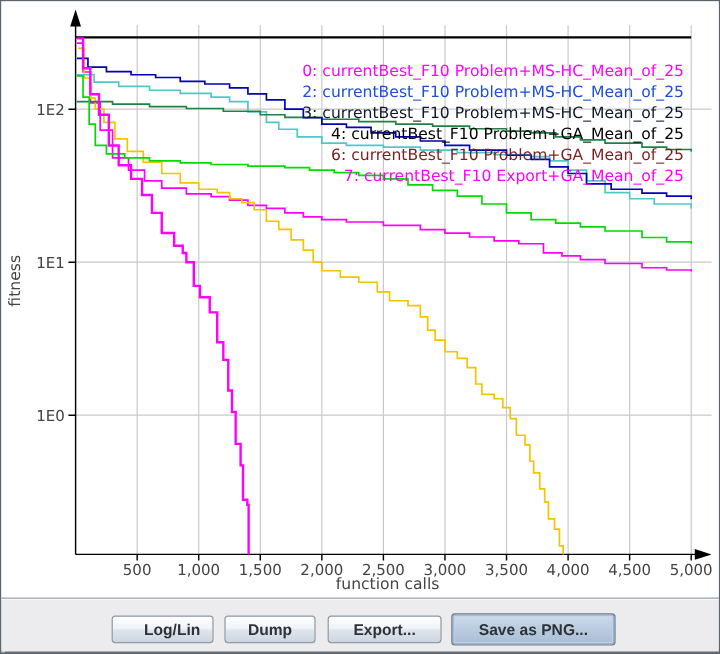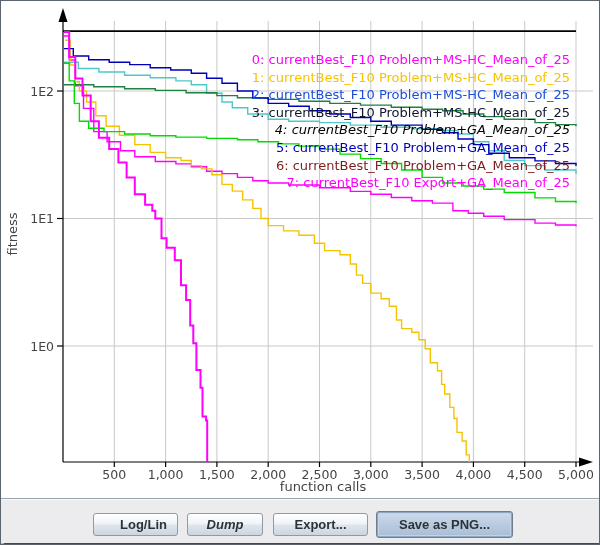--- a/index.html
+++ b/index.html
@@ -84,31 +84,29 @@
           <path d="M63.0,61.3H77.4V67.5H97.9V71.0H123.6V74.2H149.2V76.8H174.9V79.9H190.3V83.7H205.6V92.3H221.0V101.0H231.3V106.7H246.7V113.0H267.2V118.3H287.7V120.2H318.5V121.6H349.3V124.1H380.1V126.2H410.8V127.8H441.6V129.5H457.0V133.0H472.4V140.7H487.8V149.7H503.2V159.5H523.7V164.6H544.2V169.0H575.0V172.8" fill="none" stroke="#4FC7C7" stroke-width="1.4"></path>
           <path d="M63.0,83.7H92.8V85.7H123.6V87.8H154.3V89.4H185.1V91.7H215.9V94.6H236.4V96.8H267.2V98.4H298.0V100.3H328.8V102.4H359.5V104.1H390.3V106.3H421.1V108.2H441.6V109.7H462.1V113.0H482.7V115.6H503.2V118.3H534.0V121.6H554.5V123.6H575.0V125.2" fill="none" stroke="#1F8243" stroke-width="1.4"></path>
           <path d="M62.0,30.1H575.0V30.1" fill="none" stroke="#000000" stroke-width="1.8"></path>
           <path d="M63.0,47.6H72.3V55.0H87.7V58.7H108.2V61.3H128.7V63.6H149.2V66.8H169.7V69.0H190.3V72.2H205.6V77.2H221.0V82.3H236.4V90.0H251.8V97.1H267.2V102.4H287.7V105.2H308.2V109.7H328.8V113.0H349.3V116.5H369.8V120.2H390.3V124.1H421.1V128.4H441.6V131.8H457.0V138.0H472.4V143.6H487.8V152.2H508.3V156.7H534.0V159.9H554.5V162.5H575.0V165.0" fill="none" stroke="#0000B8" stroke-width="1.4"></path>
           <path d="M63.0,62.3H68.2V79.9H73.3V102.4H78.4V120.2H87.7V127.3H103.0V130.6H123.6V133.0H149.2V134.8H174.9V136.1H205.6V137.4H236.4V138.7H256.9V140.7H277.5V142.9H298.0V145.1H318.5V148.1H339.0V153.1H359.5V157.6H380.1V162.5H400.6V169.0H421.1V176.4H441.6V182.0H462.1V185.0H482.7V188.1H503.2V191.5H534.0V196.9H554.5V200.5H575.0V202.1" fill="none" stroke="#00DC00" stroke-width="1.4"></path>
           <path d="M63.0,31.0H68.2V55.9H74.3V77.6H81.5V94.6H89.7V120.2H97.9V136.7H108.2V148.1H117.4V161.5H125.6V176.4H133.8V193.2H144.1V203.8H151.3V209.8H154.3V217.5H160.5V237.2H165.6V246.7H173.8V259.3H180.0V284.2H185.1V298.9H189.2V324.4H192.3V342.3H195.4V368.9H199.5V386.8H201.5V415.5H205.1V419.6H206.2V467.2" fill="none" stroke="#FF00FF" stroke-width="2"></path>
         </g>
       </svg>
     <div class="legend" id="legend">
         <div style="color: rgb(255, 0, 255);">0: currentBest_F10 Problem+MS-HC_Mean_of_25</div>
-        <div style="color: rgb(245, 196, 0);">1: currentBest_F10 Problem+MS-HC_Mean_of_25</div>
         <div style="color: #1d4ed8;">2: currentBest_F10 Problem+MS-HC_Mean_of_25</div>
         <div style="color: #0f172a;">3: currentBest_F10 Problem+MS-HC_Mean_of_25</div>
-        <div style="color: rgb(0, 0, 0); font-style: italic;">4: currentBest_F10 Problem+GA_Mean_of_25</div>
-        <div style="color: rgb(0, 0, 184);">5: currentBest_F10 Problem+GA_Mean_of_25</div>
+        <div style="color: rgb(0, 0, 0);">4: currentBest_F10 Problem+GA_Mean_of_25</div>
         <div style="color: #7f1d1d;">6: currentBest_F10 Problem+GA_Mean_of_25</div>
         <div style="color: rgb(255, 0, 255);">7: currentBest_F10 Export+GA_Mean_of_25</div>
       </div>
   </div>
 
   <div class="toolbar">
     <button class="btn" style="left:10px;width:73px;margin-top:40px;">Clear</button>
     <button class="btn" style="left:92px;width:85px;padding-left:16px;">Log/Lin</button>
-    <button class="btn" style="left:186px;width:76px;font-style:italic;">Dump</button>
+    <button class="btn" style="left:186px;width:76px;">Dump</button>
     <button class="btn" style="left:272px;width:95px;">Export...</button>
     <button class="btn focused" style="left:375px;width:137px;">Save as PNG...</button>
   </div>
 
 </div>
 
 </body></html>

